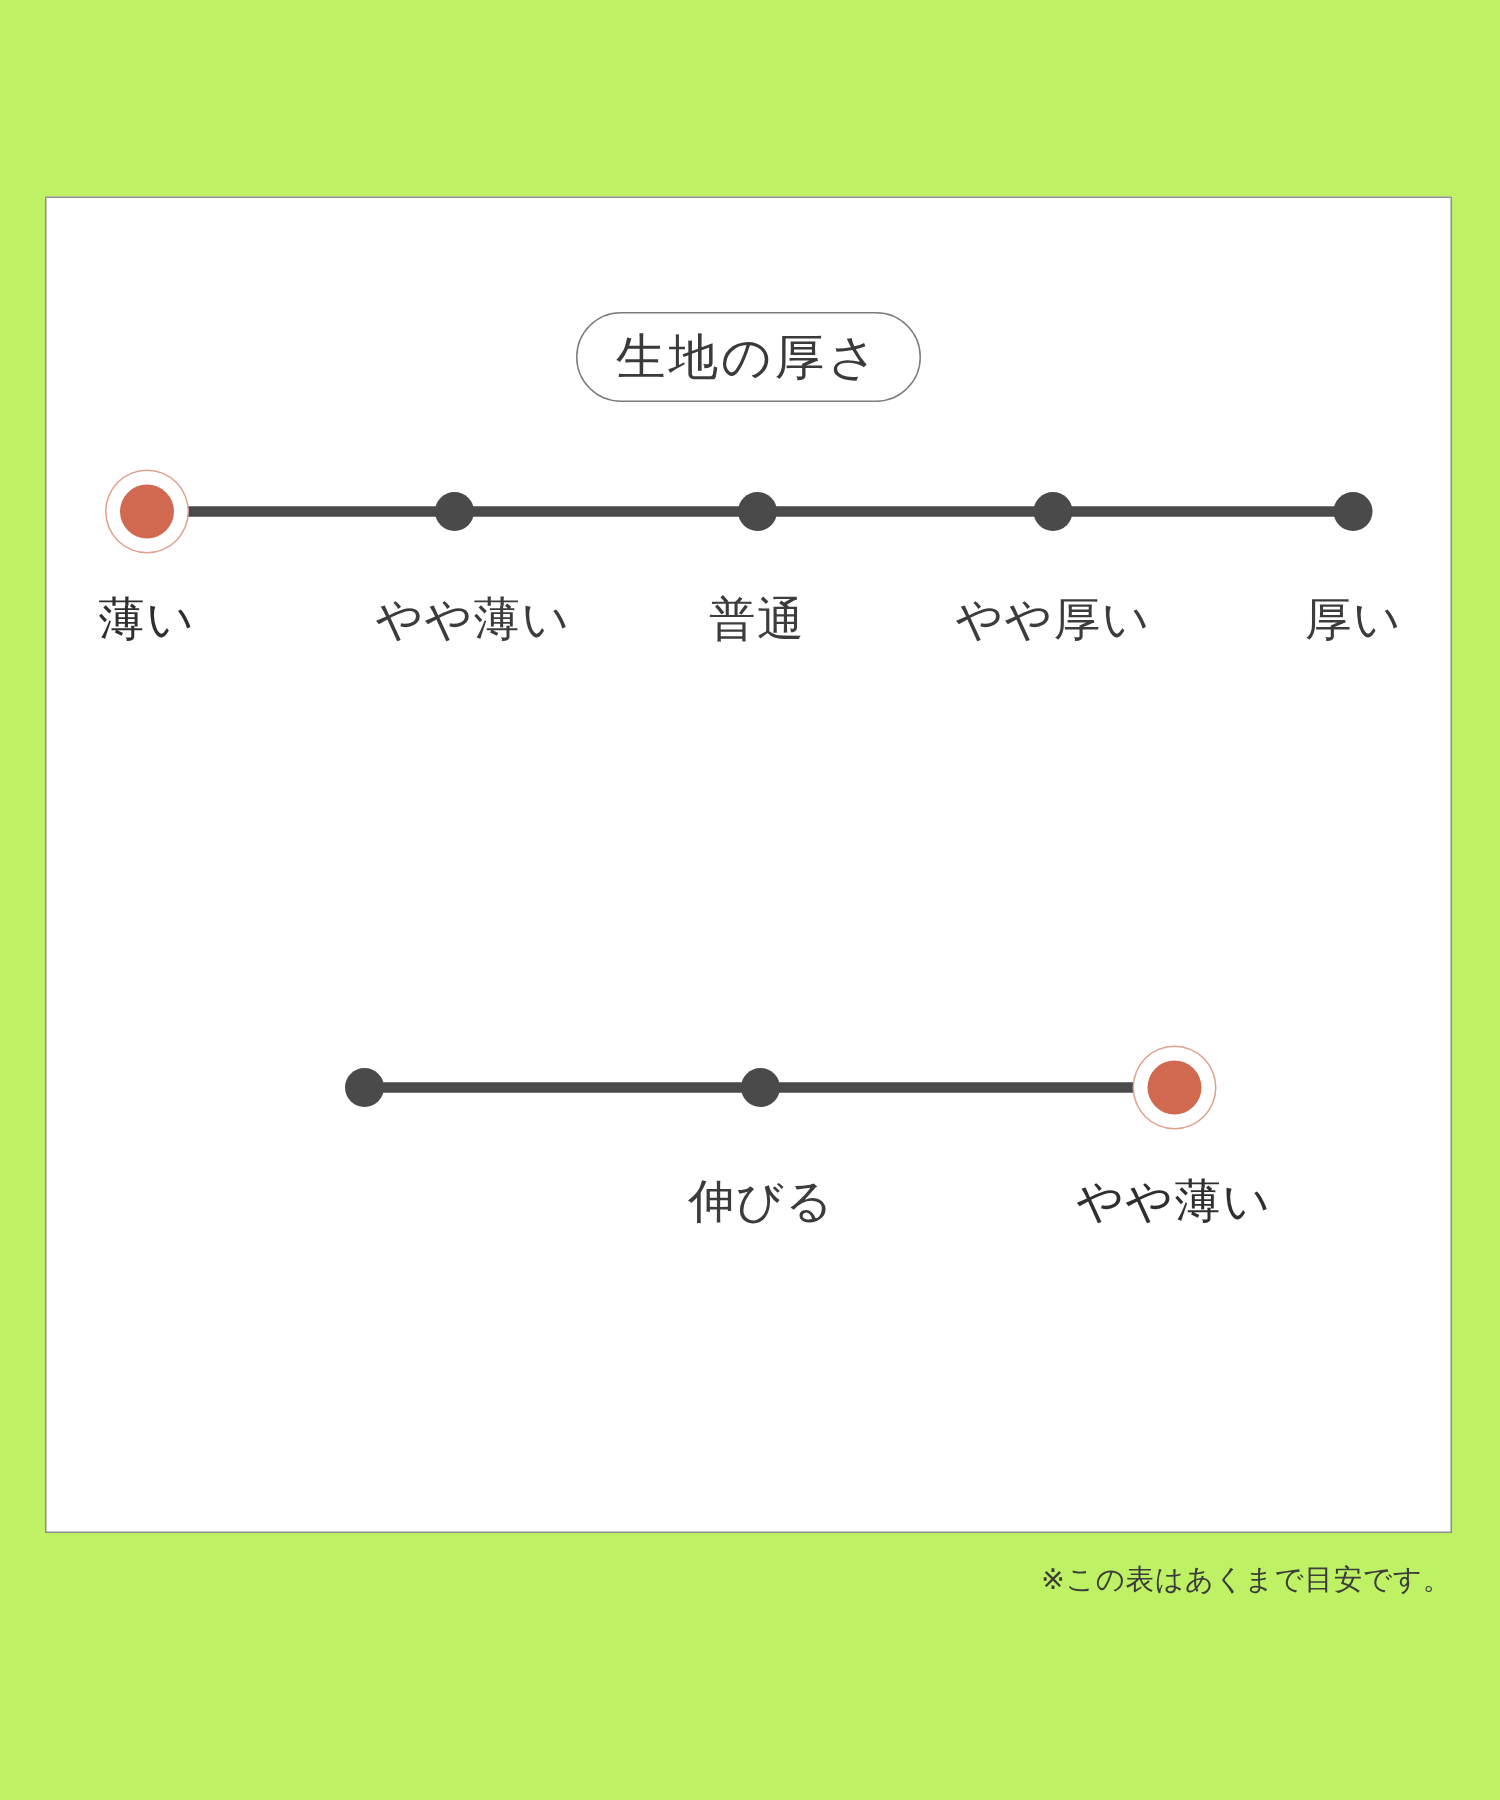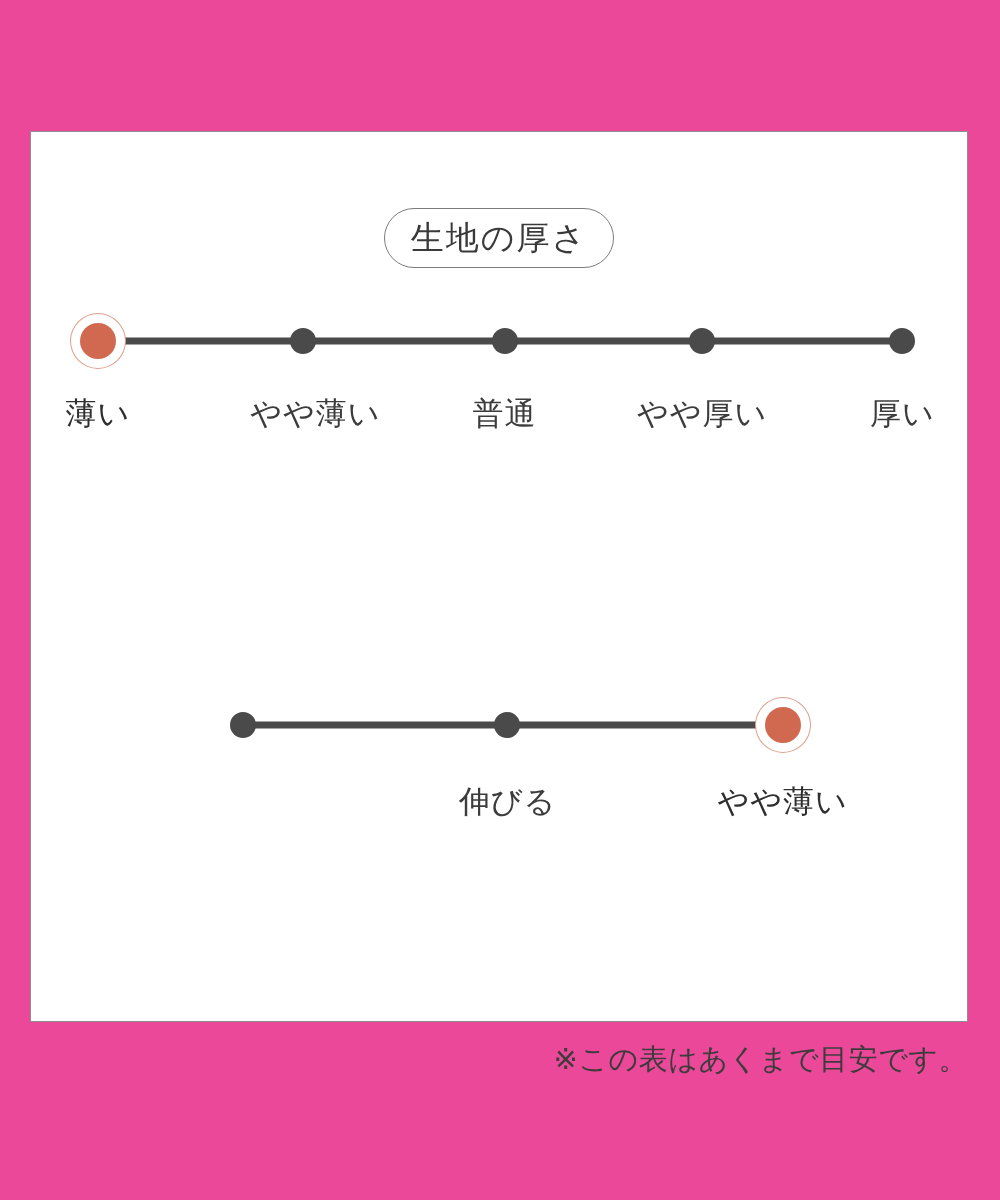--- a/index.html
+++ b/index.html
@@ -13,21 +13,21 @@
     height: 1200px;
     font-family: "DejaVu Sans", "Liberation Sans", sans-serif;
     -webkit-font-smoothing: antialiased;
   }
 
   .page {
     position: relative;
     width: 1000px;
     height: 1200px;
     overflow: hidden;
-    background: #ec4899;
+    background: #bef264;
   }
 
   
   .panel {
     position: absolute;
     left: 30px;
     top: 131px;
     width: 938px;
     height: 891px;
     box-sizing: border-box;
@@ -122,21 +122,21 @@
   .tick-label.selected {
     font-weight: 400;
     color: #2f2f2f;
   }
 
   
   .footnote {
     position: absolute;
     right: 32px;
     top: 1040px;
-    font-size: 29px;
+    font-size: 19px;
     color: #3c3c3c;
     letter-spacing: 0.5px;
     white-space: nowrap;
   }
 </style>
 </head>
 <body>
 
 <div class="page">
 

